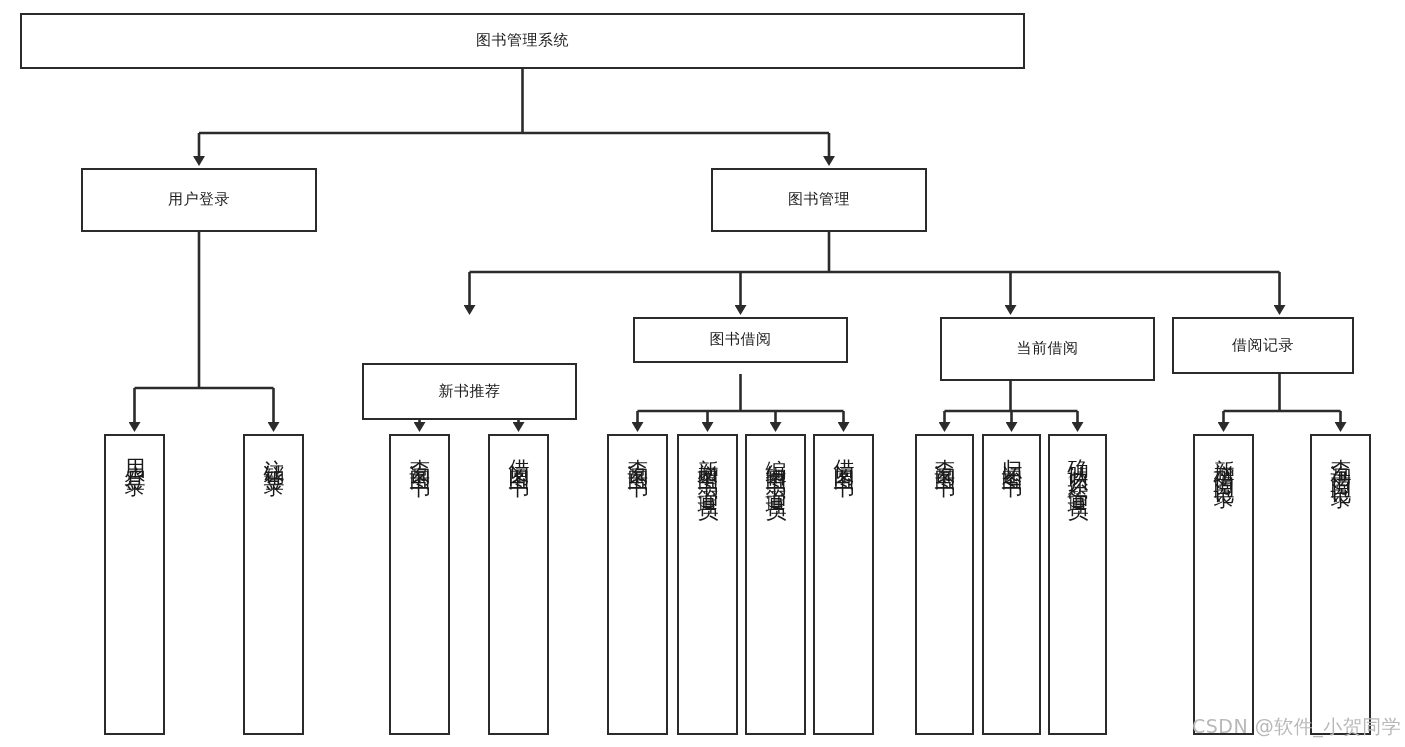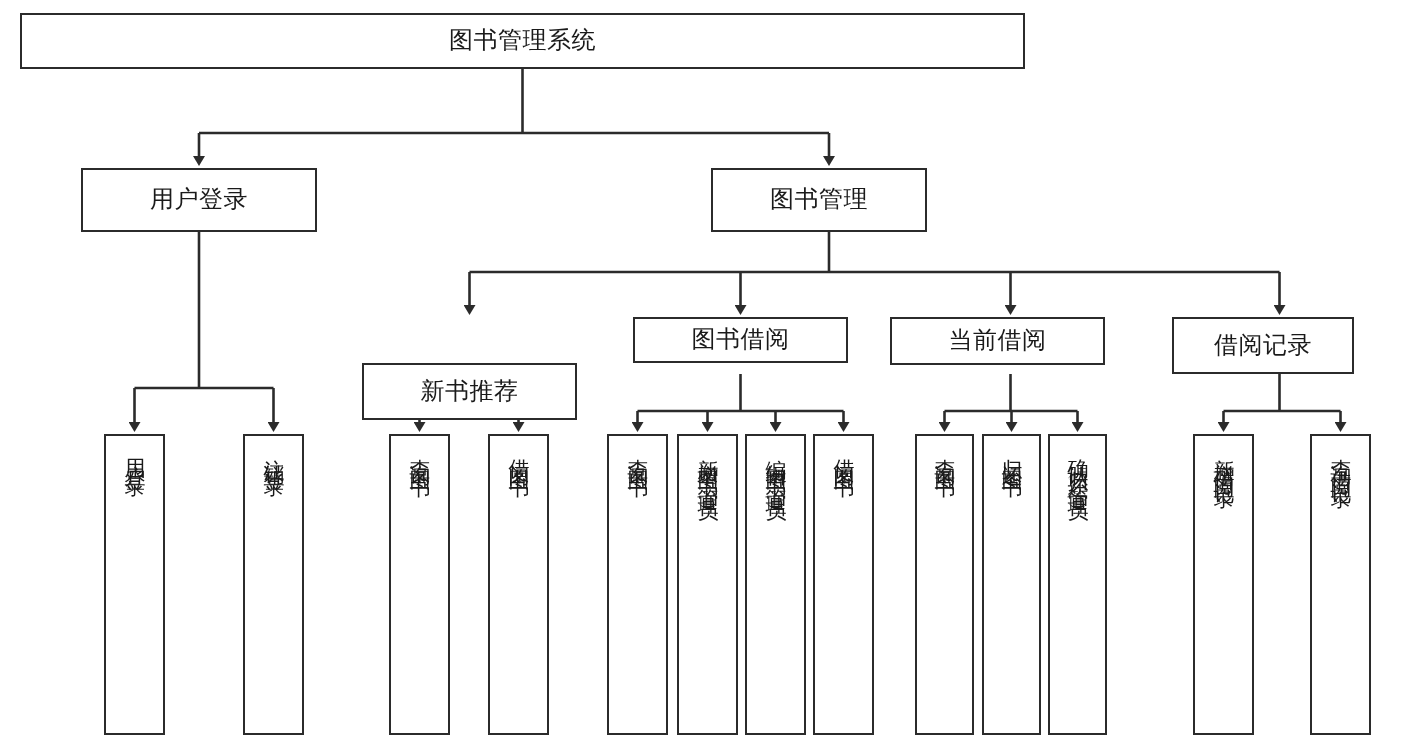--- a/index.html
+++ b/index.html
@@ -29,21 +29,21 @@
     box-sizing: border-box;
     background: #ffffff;
     border: 2.5px solid #2b2b2b;
     display: flex;
     align-items: center;
     justify-content: center;
     z-index: 5;
   }
   .node-label {
     color: #1a1a1a;
-    font-size: 24px;
+    font-size: 15px;
     line-height: 1.06;
     letter-spacing: 0.5px;
     white-space: pre;
     text-align: center;
   }
   .node.vertical {
     align-items: flex-start;
     padding-top: 6px;
   }
   .node.vertical .node-label {
@@ -119,21 +119,21 @@
       </div>
       <div class="node" style="left: 711px; top: 168px; width: 216px; height: 64px;">
         <span class="node-label">图书管理</span>
       </div>
       <div class="node" style="left: 362px; top: 317px; width: 215px; height: 57px; margin-top: 46px;">
         <span class="node-label">新书推荐</span>
       </div>
       <div class="node" style="left: 633px; top: 317px; width: 215px; height: 46px;">
         <span class="node-label">图书借阅</span>
       </div>
-      <div class="node" style="left: 890px; top: 317px; width: 215px; height: 48px; font-family: Liberation Serif, serif;">
+      <div class="node" style="left: 940px; top: 317px; width: 215px; height: 64px; font-family: Liberation Serif, serif;">
         <span class="node-label">当前借阅</span>
       </div>
       <div class="node" style="left: 1172px; top: 317px; width: 182px; height: 57px;">
         <span class="node-label">借阅记录</span>
       </div>
       <div class="node vertical" style="left: 104px; top: 434px; width: 61px; height: 301px;">
         <span class="node-label">用户登录</span>
       </div>
       <div class="node vertical" style="left: 243px; top: 434px; width: 61px; height: 301px;">
         <span class="node-label">注销登录</span>
@@ -166,14 +166,15 @@
         <span class="node-label">确认归还（管理员）</span>
       </div>
       <div class="node vertical" style="left: 1193px; top: 434px; width: 61px; height: 301px;">
         <span class="node-label">新增借阅记录</span>
       </div>
       <div class="node vertical" style="left: 1310px; top: 434px; width: 61px; height: 301px;">
         <span class="node-label">查询借阅记录</span>
       </div>
     </div>
 
+  <div class="watermark" style="left: 1192px; top: 714px;">CSDN @软件_小贺同学</div>
 
 </div>
 
 </body></html>

